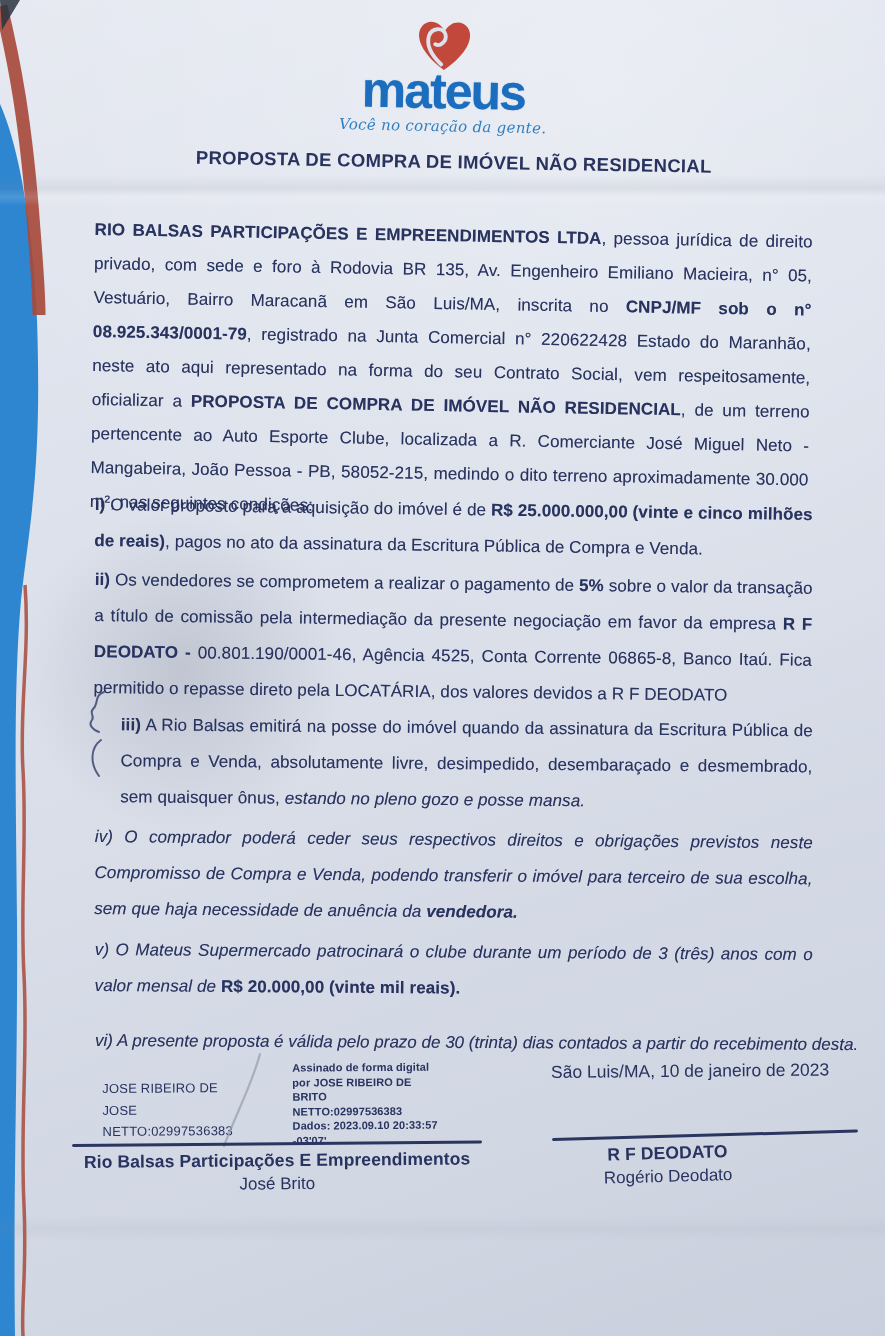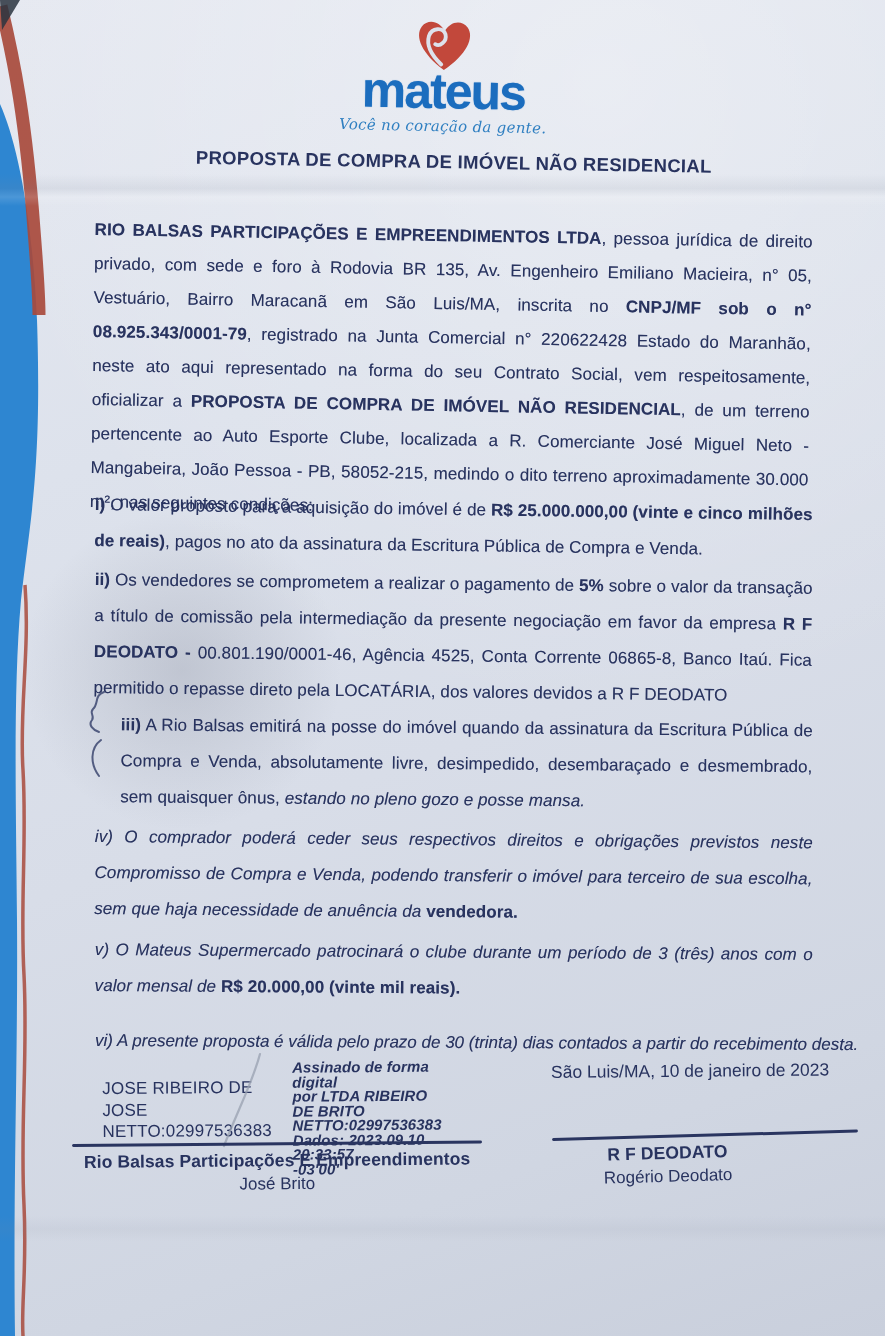--- a/index.html
+++ b/index.html
@@ -38,29 +38,29 @@
   .pos-i  {top:470px;line-height:36px;transform:rotate(.8deg);}
   .pos-ii {top:545px;line-height:36px;transform:rotate(.7deg);}
   .pos-iii{top:690px;line-height:36px;transform:rotate(.5deg);padding-left:26px;width:692px;}
   .pos-iv {top:802px;line-height:36px;transform:rotate(.5deg);}
   .pos-v  {top:915px;line-height:36px;transform:rotate(.4deg);}
   .pos-vi {top:1006px;line-height:36px;transform:rotate(.3deg);white-space:nowrap;text-align:left;letter-spacing:0;}
 
   .run.regular{font-weight:normal;font-style:normal;}
   .run.bold{font-weight:bold;}
   .run.italic{font-style:italic;}
-  .run.bold-italic{font-weight:bold;}
+  .run.bold-italic{font-weight:bold;font-style:italic;}
 
   .brace{position:absolute;left:84px;top:690px;}
   .pen-stroke-svg{position:absolute;left:214px;top:1048px;}
 
   
   .digital{position:absolute;left:102px;top:1056px;width:340px;display:flex;gap:12px;transform:rotate(-.4deg);}
-  .digital .dname{width:190px;font-size:17px;line-height:21.5px;padding-top:22px;letter-spacing:.2px;}
-  .digital .ddetails{width:160px;font-size:15px;font-weight:bold;line-height:14.5px;padding-top:6px;letter-spacing:.1px;font-style:italic;}
+  .digital .dname{width:190px;font-size:13px;line-height:21.5px;padding-top:22px;letter-spacing:.2px;}
+  .digital .ddetails{width:160px;font-size:11px;font-weight:bold;line-height:14.5px;padding-top:6px;letter-spacing:.1px;}
 
   .dateline{position:absolute;left:540px;top:1062px;width:300px;text-align:center;font-size:17.5px;
     transform:rotate(-.5deg);white-space:nowrap;}
 
   .sig{position:absolute;}
   .sig .rule{height:3px;background:#2a3560;border-radius:2px;}
   .sig .company{font-weight:bold;font-size:17.5px;text-align:center;margin-top:5px;letter-spacing:.1px;}
   .sig .signer{font-size:17px;text-align:center;margin-top:3px;}
   .sig-left{left:72px;top:1144px;width:410px;transform:rotate(-.5deg);}
   .sig-right{left:552px;top:1138px;width:306px;transform:rotate(-1.6deg);}
@@ -109,24 +109,24 @@
     </svg>
 
     <div class="digital">
       <div class="dname">
         <div>JOSE RIBEIRO DE</div>
         <div>JOSE</div>
         <div>NETTO:02997536383</div>
       </div>
       <div class="ddetails">
         <div>Assinado de forma digital</div>
-        <div>por LTDA RIBEIRO DE BRITO</div>
+        <div>por JOSE RIBEIRO DE BRITO</div>
         <div>NETTO:02997536383</div>
         <div>Dados: 2023.09.10 20:33:57</div>
-        <div>-03'00'</div>
+        <div>-03'07'</div>
       </div>
     </div>
     <svg class="pen-stroke-svg" width="64" height="104" viewBox="0 0 64 104">
       <path d="M46,6 C38,36 22,66 10,98" stroke="#98a0b0" stroke-width="2.2" fill="none" stroke-linecap="round" opacity="0.75"></path>
     </svg>
 
     <div class="dateline">São Luis/MA, 10 de janeiro de 2023</div>
 
     <div class="sig sig-left">
       <div class="rule"></div>

